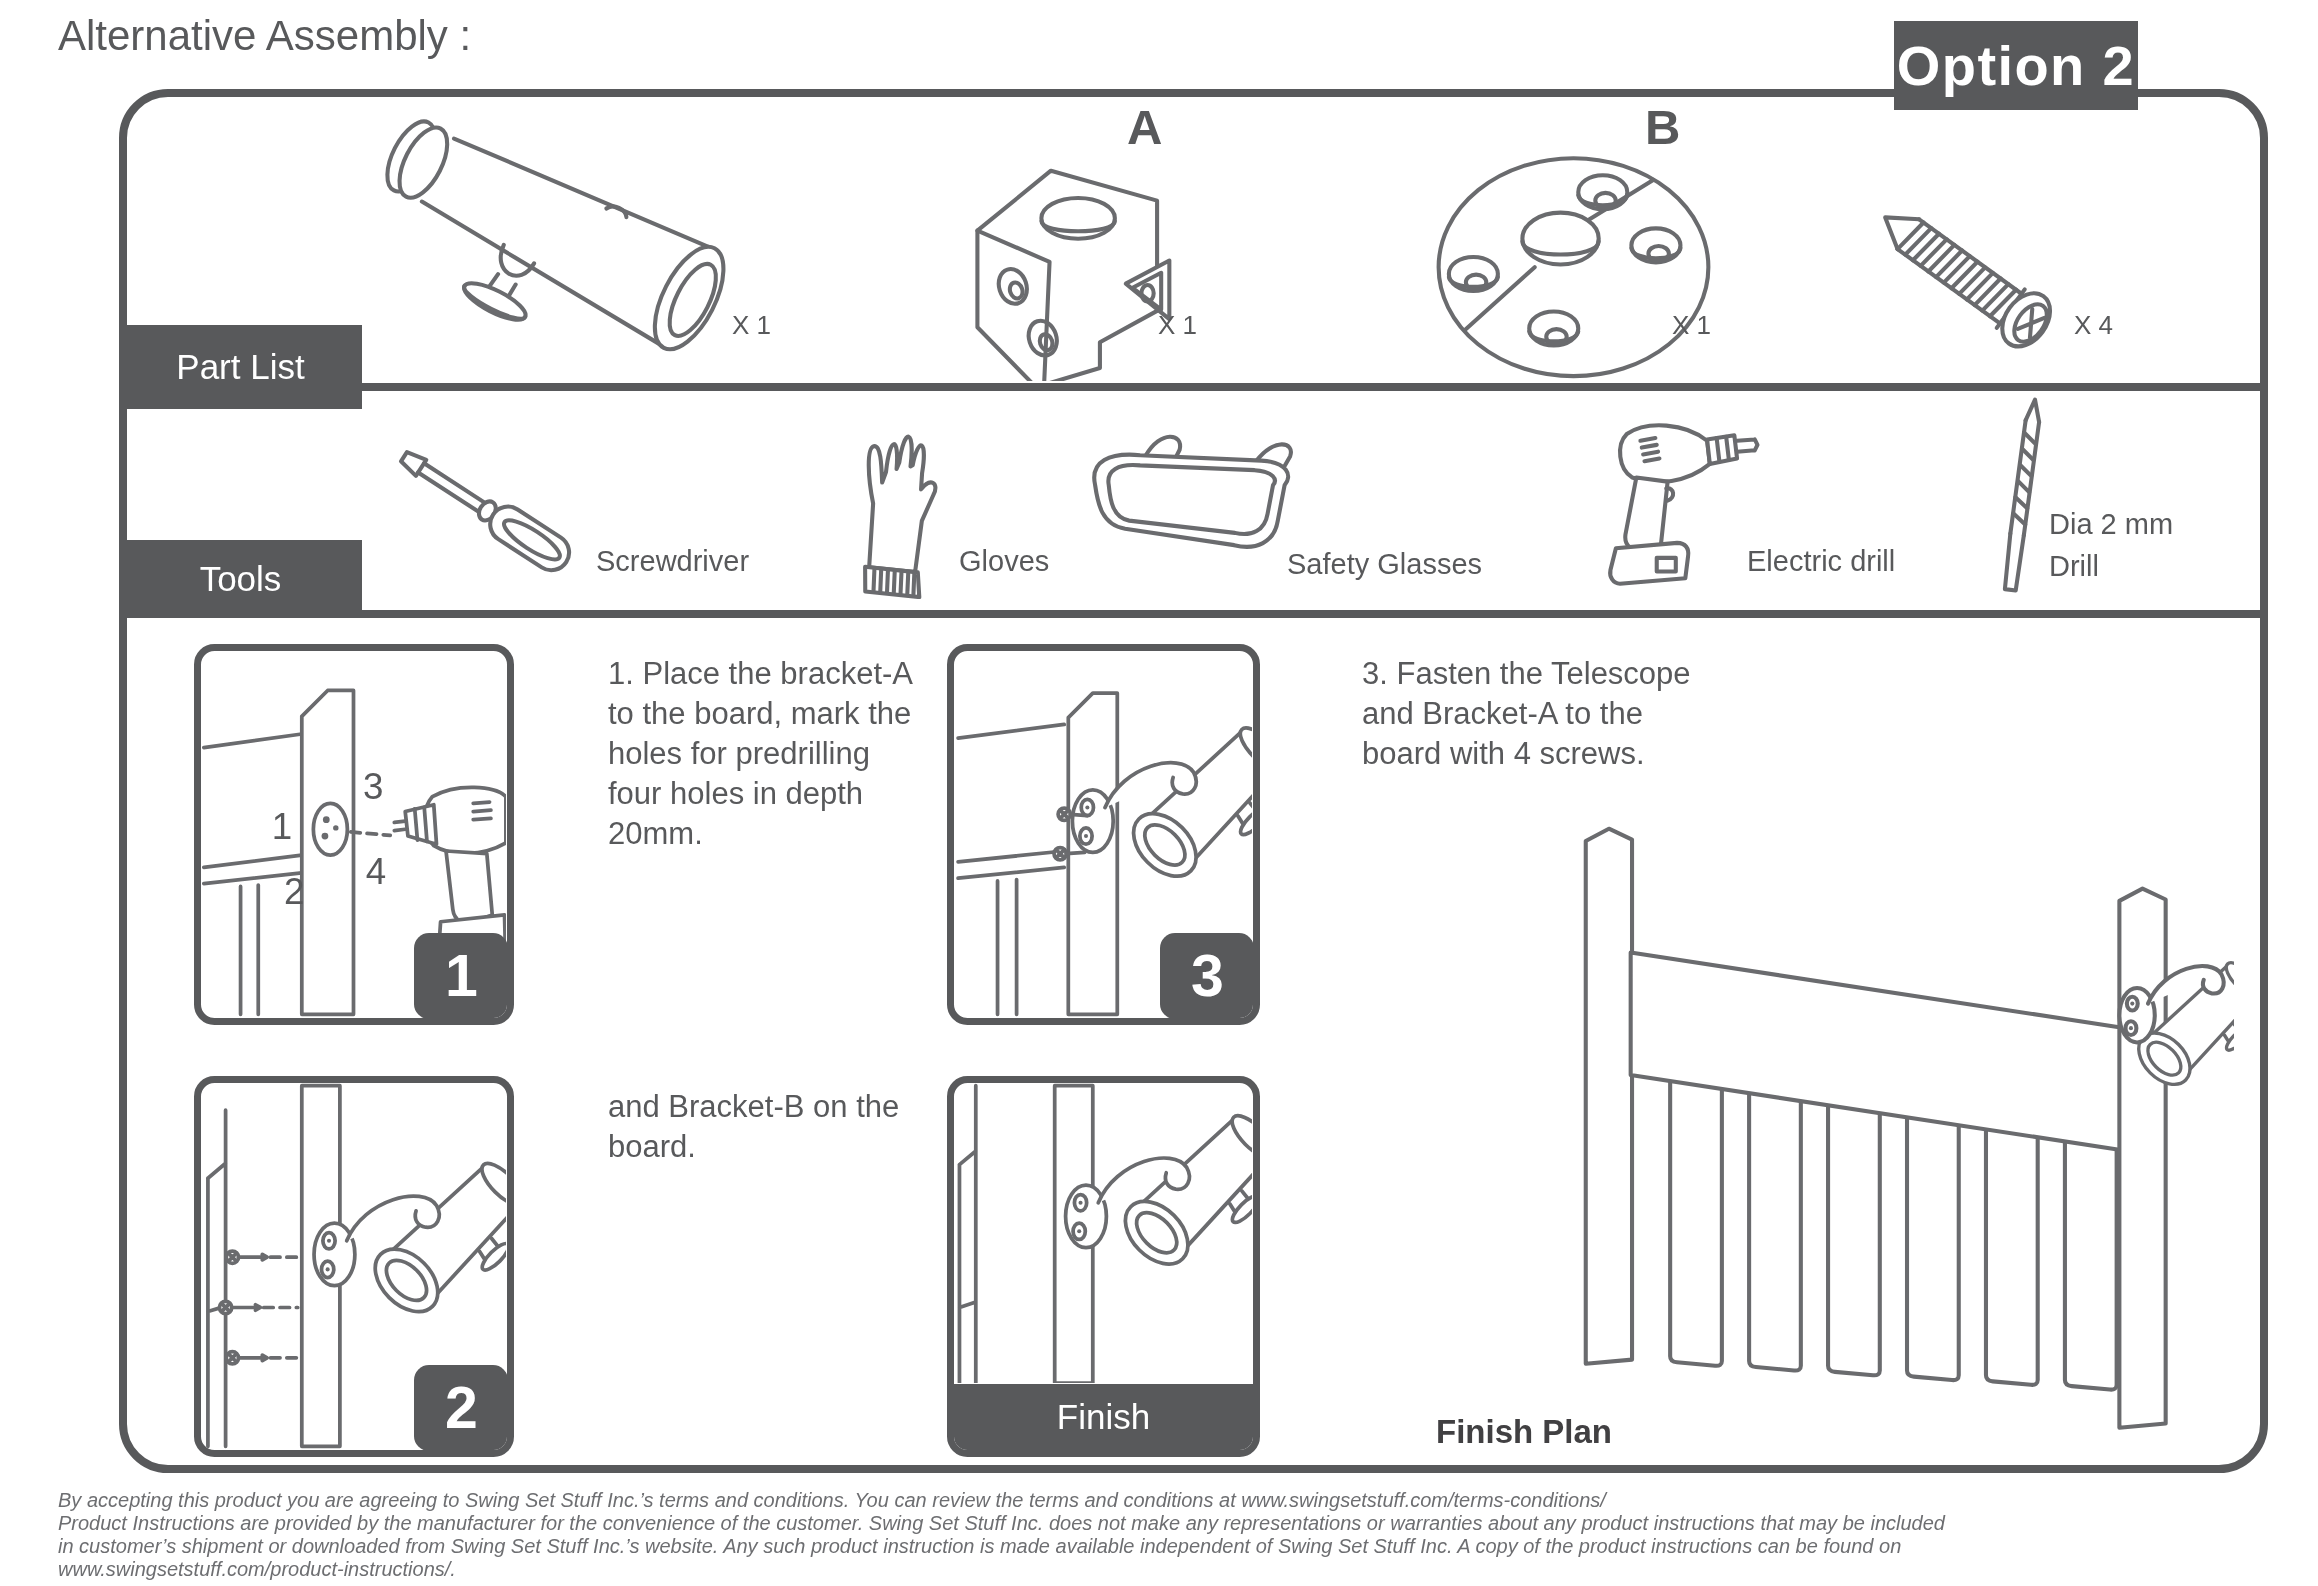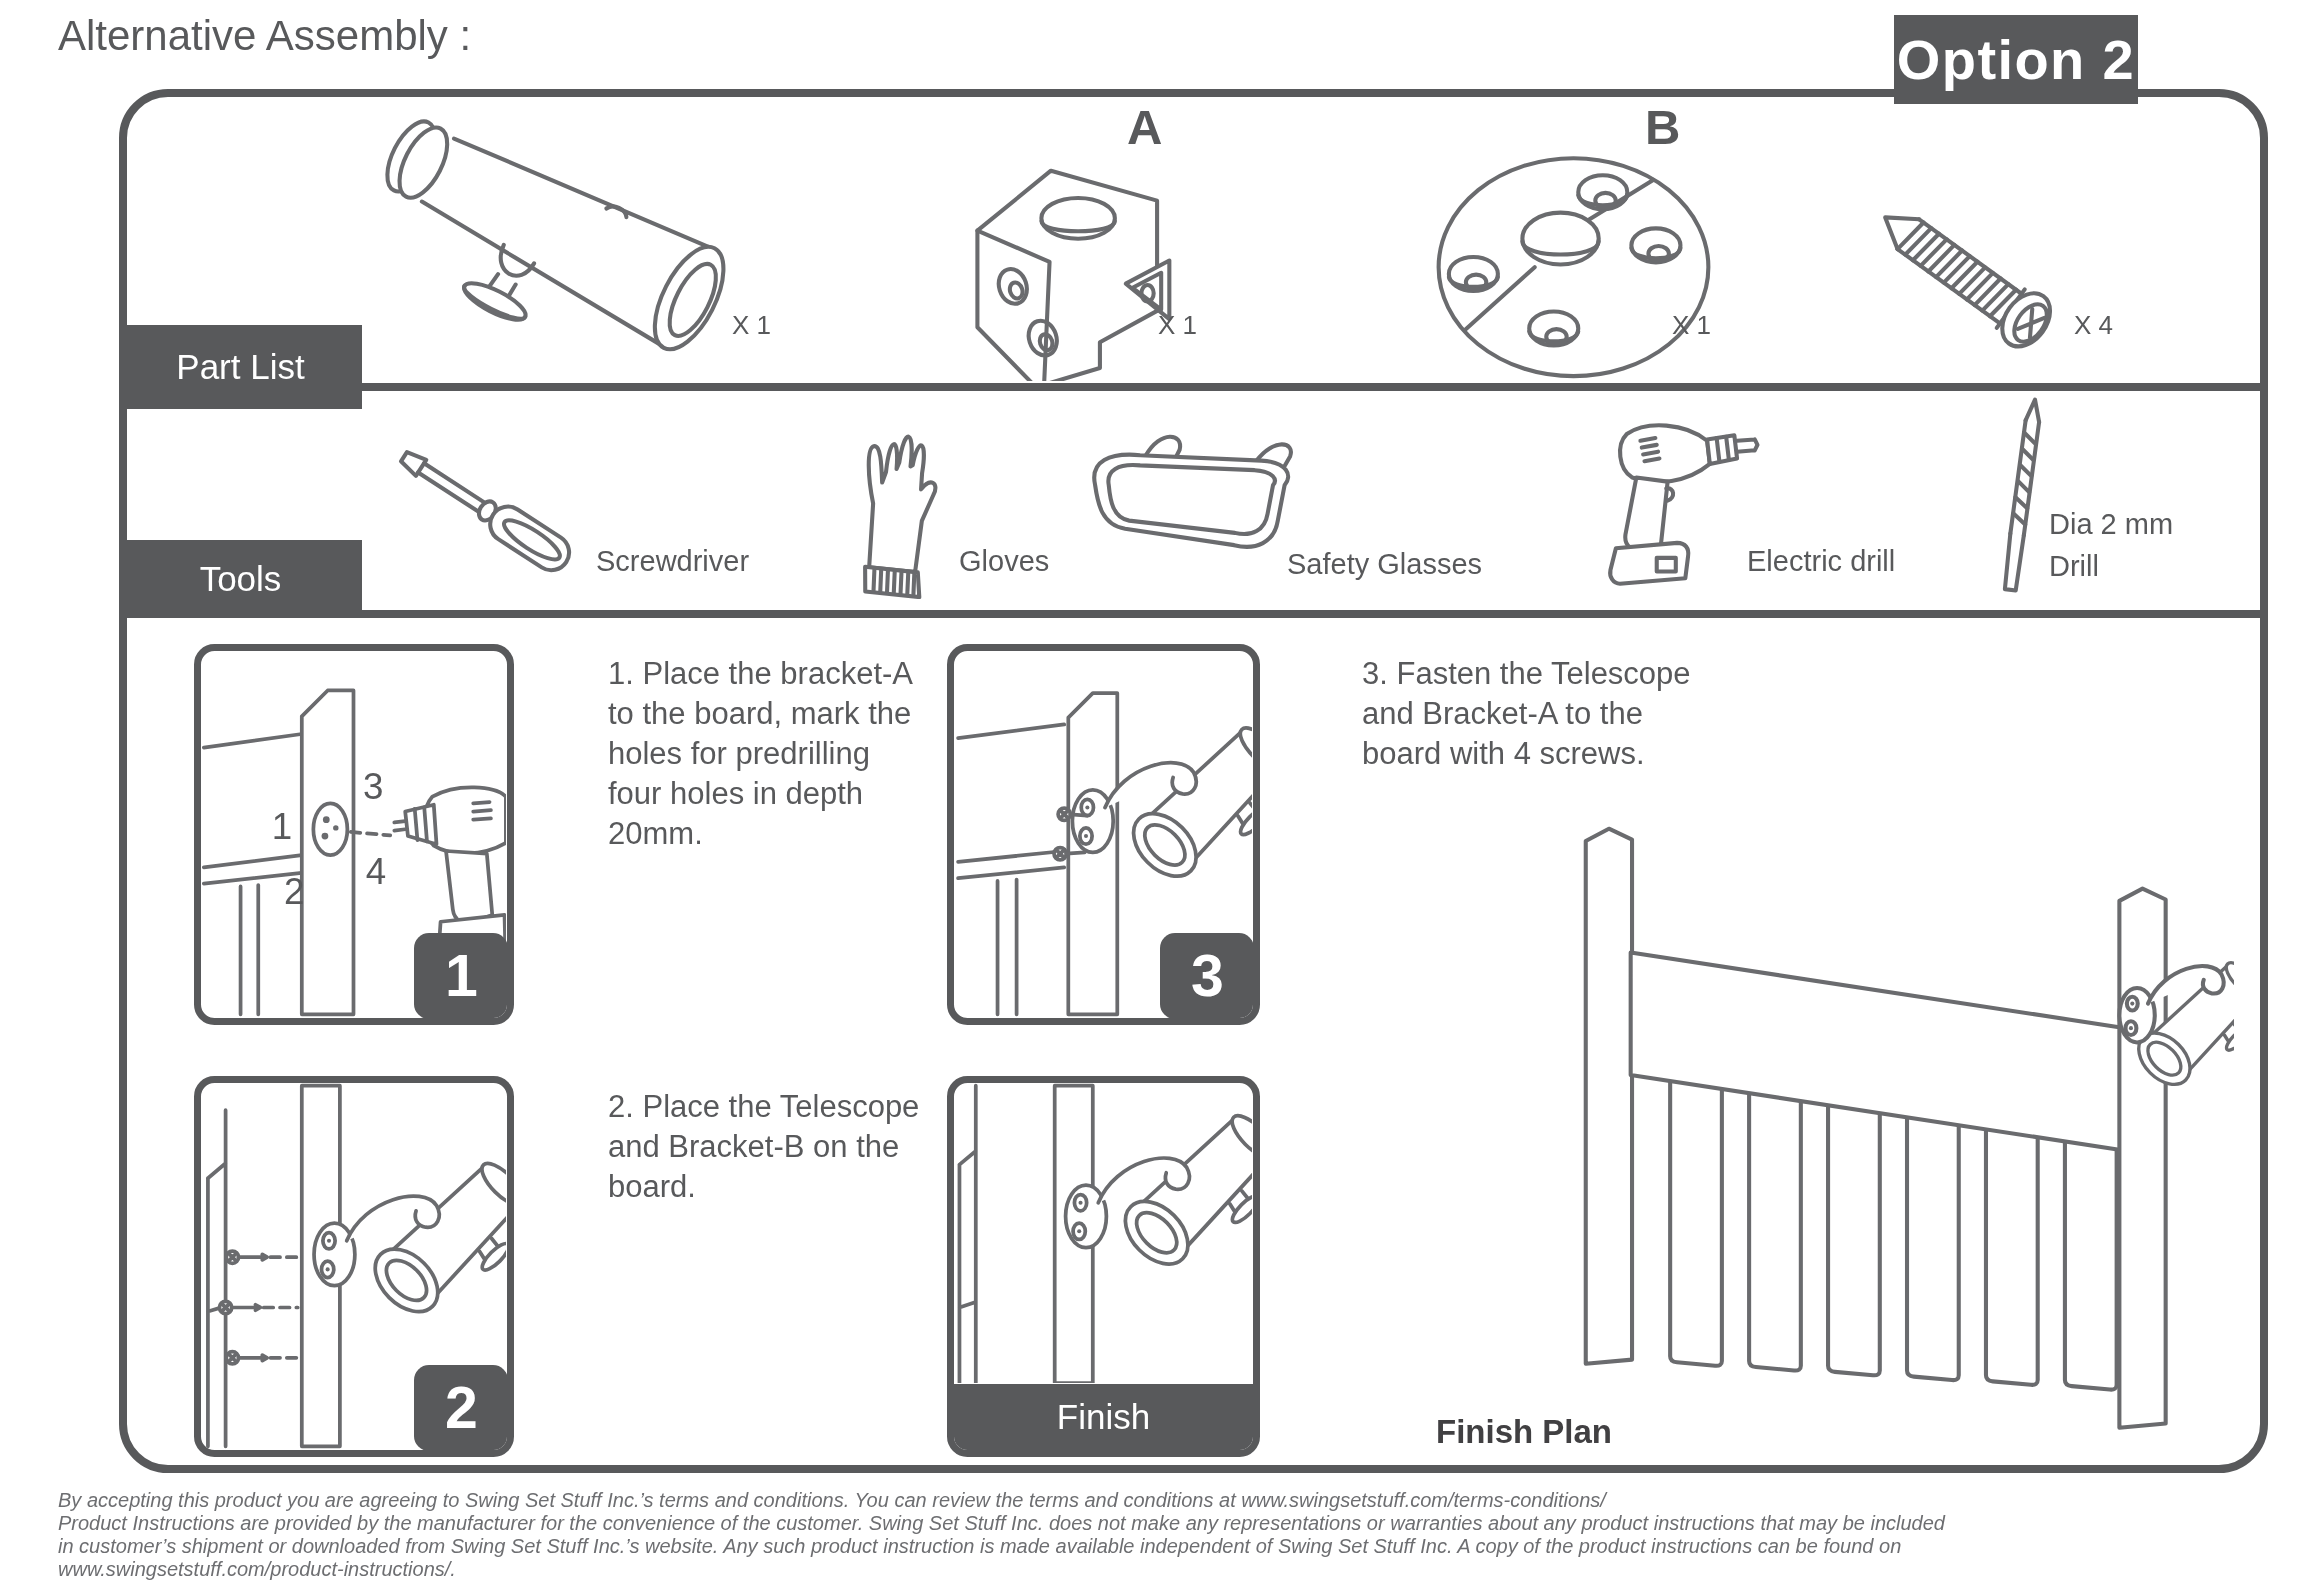--- a/index.html
+++ b/index.html
@@ -29,21 +29,21 @@
   .ln *.dash{stroke-dasharray:14 10;}
   .thin *{stroke-width:5.5;}
   .marknum{font-family:"Liberation Sans",sans-serif;font-size:54px;fill:#58595B;stroke:none !important;}
 </style>
 </head>
 <body>
 
 <div class="stage">
 
   <div class="abs title" style="left:58px;top:12.3px;">Alternative Assembly :</div>
-  <div class="abs darkbox optiontext" style="left:1894px;top:15px;width:244px;height:89px;z-index:5;">Option 2</div>
+  <div class="abs darkbox optiontext" style="left:1894px;top:21px;width:244px;height:89px;z-index:5;">Option 2</div>
 
   <div class="abs frame" style="left:119px;top:89px;width:2149px;height:1384px;"></div>
   <div class="abs divider" style="left:127px;top:383px;width:2134px;"></div>
   <div class="abs divider" style="left:127px;top:610px;width:2134px;"></div>
 
   <div class="abs darkbox sectionlabel" style="left:119px;top:325px;width:243px;height:84px;z-index:4;">Part List</div>
   <div class="abs darkbox sectionlabel" style="left:119px;top:540px;width:243px;height:78px;z-index:4;">Tools</div>
 
   <svg class="abs ln" style="left:344px;top:102px;" width="450" height="269" viewBox="0 0 660 395">
     <g transform="rotate(27 330 198)">
@@ -254,21 +254,20 @@
       <circle class="wf" cx="36" cy="330" r="9"></circle>
         <path d="M31,325 L41,335 M41,325 L31,335 M45,330 L80,330 M80,326 L87,330 L80,334"></path>
       <path class="dash" d="M92,330 L142,330"></path>
       <circle class="wf" cx="46" cy="404" r="9"></circle>
         <path d="M41,399 L51,409 M51,399 L41,409 M55,404 L90,404 M90,400 L97,404 L90,408"></path>
       <path class="dash" d="M102,404 L142,404"></path>
     </svg>
     <div class="badge">2</div>
   </div>
   <div class="abs steptext" style="left:608px;top:1087px;width:381px;">
-    <div>2. Place the Telescope</div>
     <div>and Bracket-B on the</div>
     <div>board.</div>
   </div>
 
   <div class="abs panel" style="left:947px;top:1076px;width:313px;height:381px;">
     <svg class="abs ln thin" style="left:0;top:0;" width="298" height="300" viewBox="0 0 438 441">
       <path d="M32,4 L32,441 M8,120 L32,100 M8,120 L8,441 M8,330 L32,322"></path>
       <path class="wf" d="M148,4 L204,4 L204,441 L148,441 Z"></path>
       <g transform="translate(288,230) rotate(-45)">
         <path class="wf" d="M28,-46 L212,-38 L212,38 L28,46 Z"></path>

